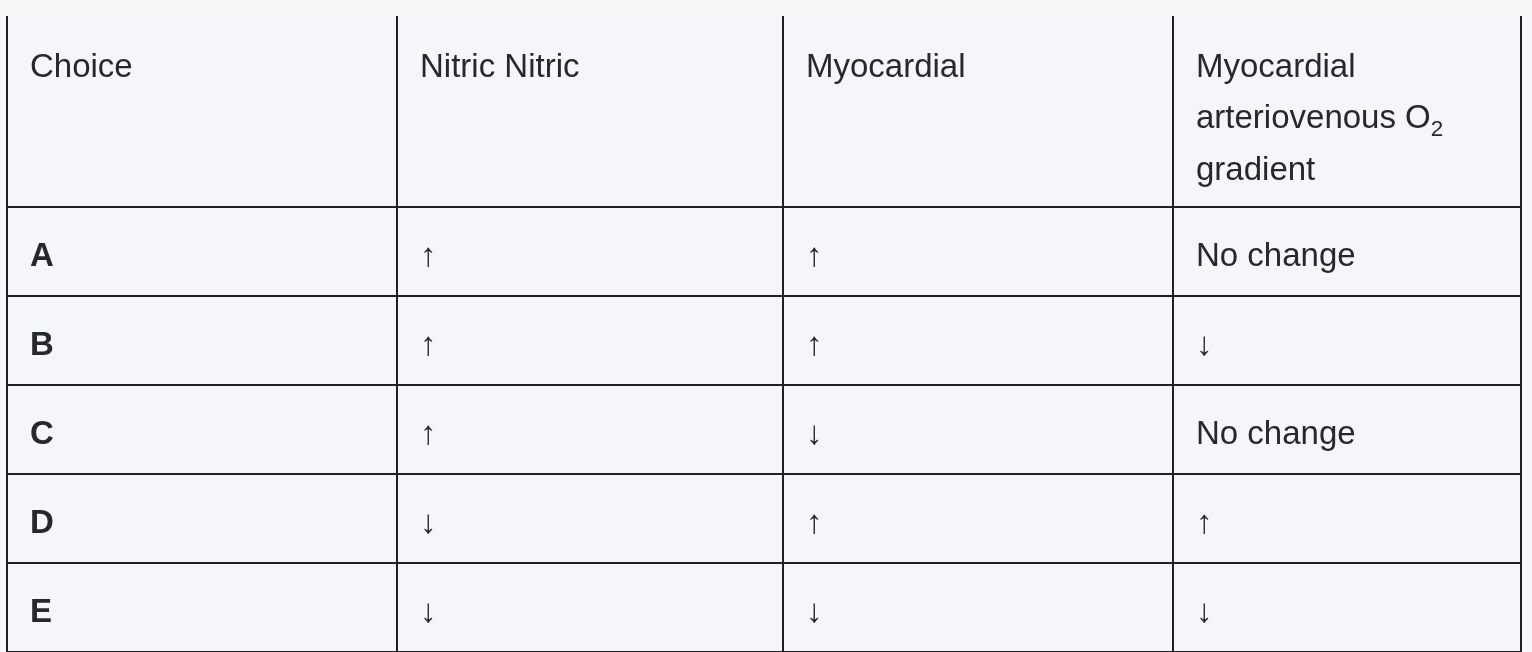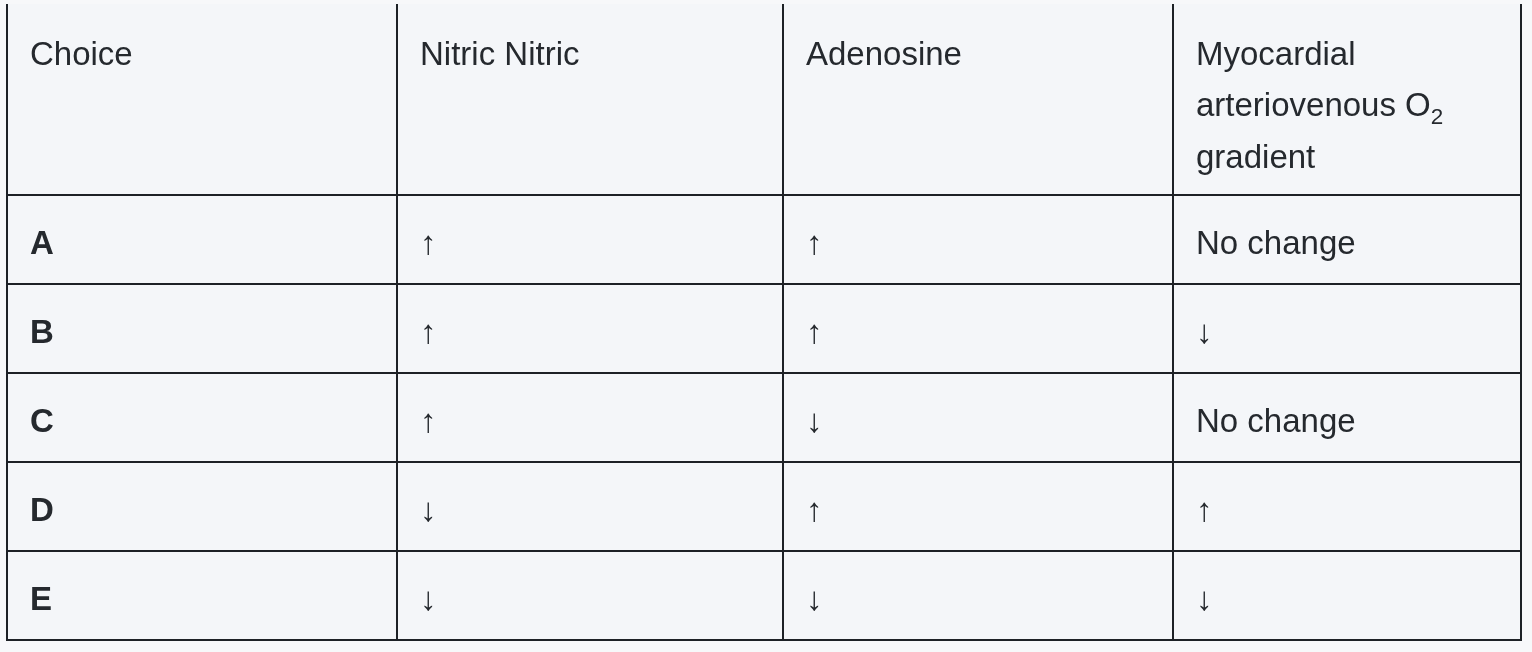--- a/index.html
+++ b/index.html
@@ -11,21 +11,21 @@
     height: 652px;
     overflow: hidden;
     background: #f7f8fa;
     font-family: "Liberation Sans", "DejaVu Sans", sans-serif;
   }
   table.grid {
     border-collapse: collapse;
     table-layout: fixed;
     width: 1514px;
     margin-left: 6px;
-    margin-top: 4px;
+    margin-top: 16px;
   }
   .grid th, .grid td {
     border: 2px solid #1d2126;
     background: #f4f6f9;
     box-sizing: border-box;
     vertical-align: top;
     text-align: left;
     padding: 21px 22px 12px 22px;
     font-size: 33px;
     font-weight: 400;
@@ -57,21 +57,21 @@
     <colgroup>
       <col class="c1">
         <col class="c2">
         <col class="c3">
         <col class="c4">
     </colgroup>
     <thead>
       <tr>
         <th>Choice</th>
         <th>Nitric Nitric</th>
-        <th>Adenosine</th>
+        <th>Myocardial</th>
         <th><span>Myocardial arteriovenous O</span><sub>2</sub><span> gradient</span></th>
       </tr>
     </thead>
     <tbody>
       <tr>
         <td class="choice-cell">A</td>
         <td>↑</td>
         <td>↑</td>
         <td>No change</td>
       </tr>

